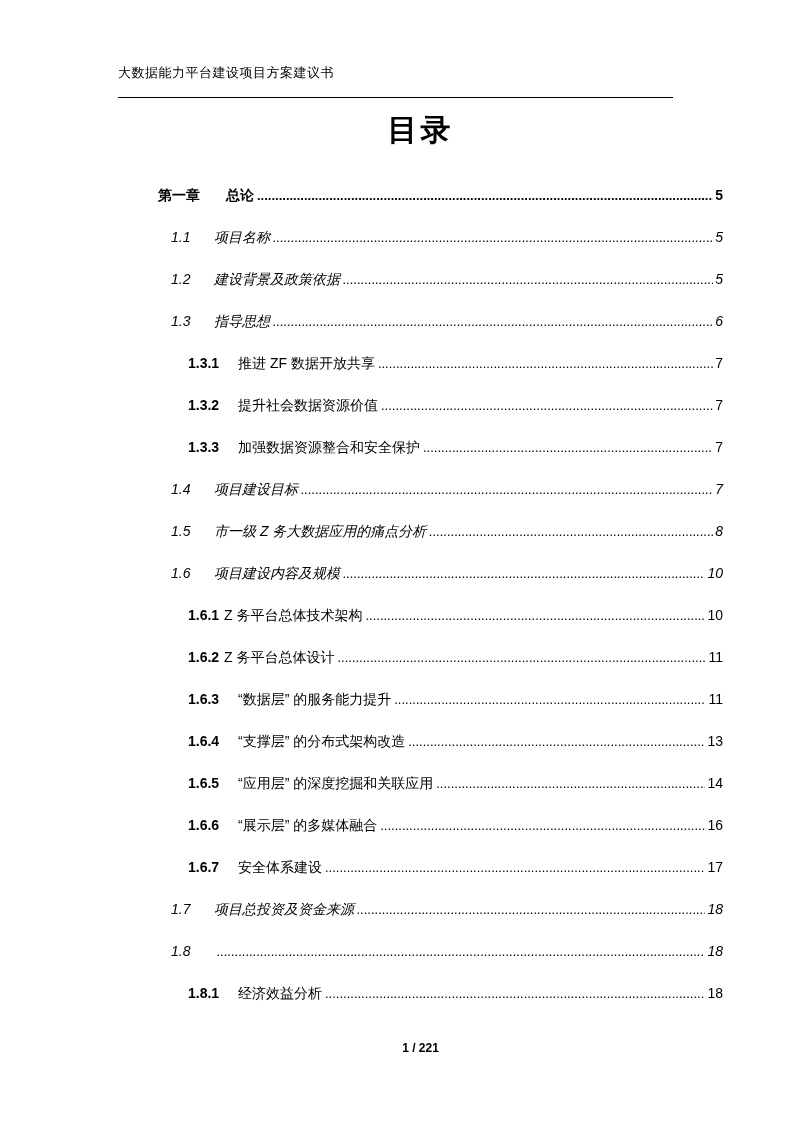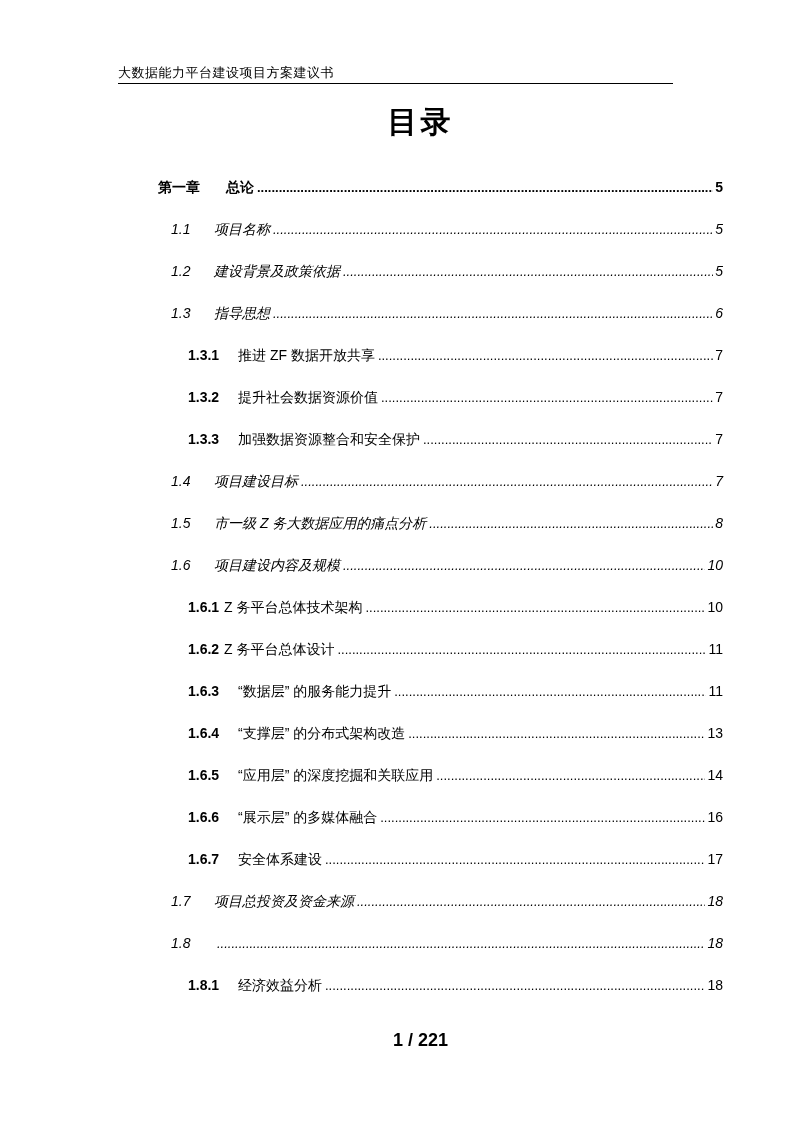--- a/index.html
+++ b/index.html
@@ -16,29 +16,29 @@
     overflow: hidden;
   }
   
   .doc-header {
     position: absolute;
     left: 118px;
     top: 64px;
     width: 555px;           
     font-size: 13px;
     line-height: 18px;
-    padding-bottom: 1px;
+    padding-bottom: 15px;
     border-bottom: 1.4px solid #000;
     letter-spacing: 0.5px;
   }
   
   .content {
     position: absolute;
     left: 118px;
-    top: 0;
+    top: 8px;
     width: 605px;           
   }
   .doc-title {
     margin-top: 102px;
     text-align: center;
     font-size: 30px;
     line-height: 40px;
     font-weight: bold;
     letter-spacing: 3px;
   }
@@ -70,21 +70,21 @@
   .lv0 .num { width: 68px; }
   .lv1 { padding-left: 13px; font-style: italic; }
   .lv1 .num { width: 43px; }
   .lv2 { padding-left: 30px; }
   .lv2 .num { width: 50px; font-weight: bold; }
   .lv2.tight .num { width: 36px; }
 
   .doc-footer {
     margin-top: 26px;
     text-align: center;
-    font-size: 18px;
+    font-size: 12px;
     line-height: 16px;
     font-weight: bold;
   }
 </style>
 </head>
 <body>
 
 <div class="page">
 
   <div class="doc-header">

